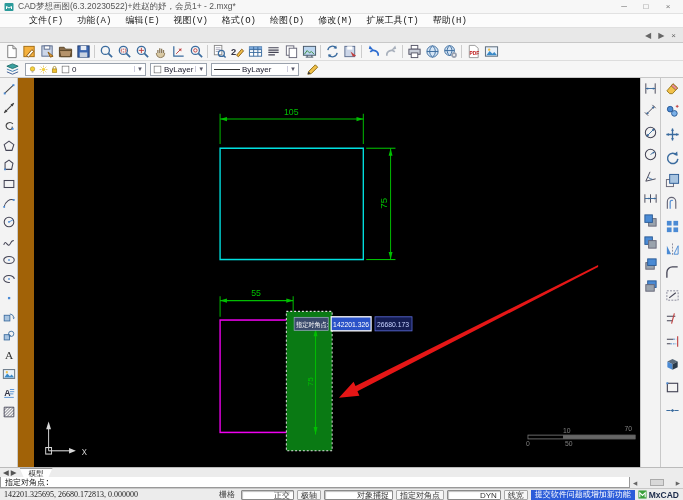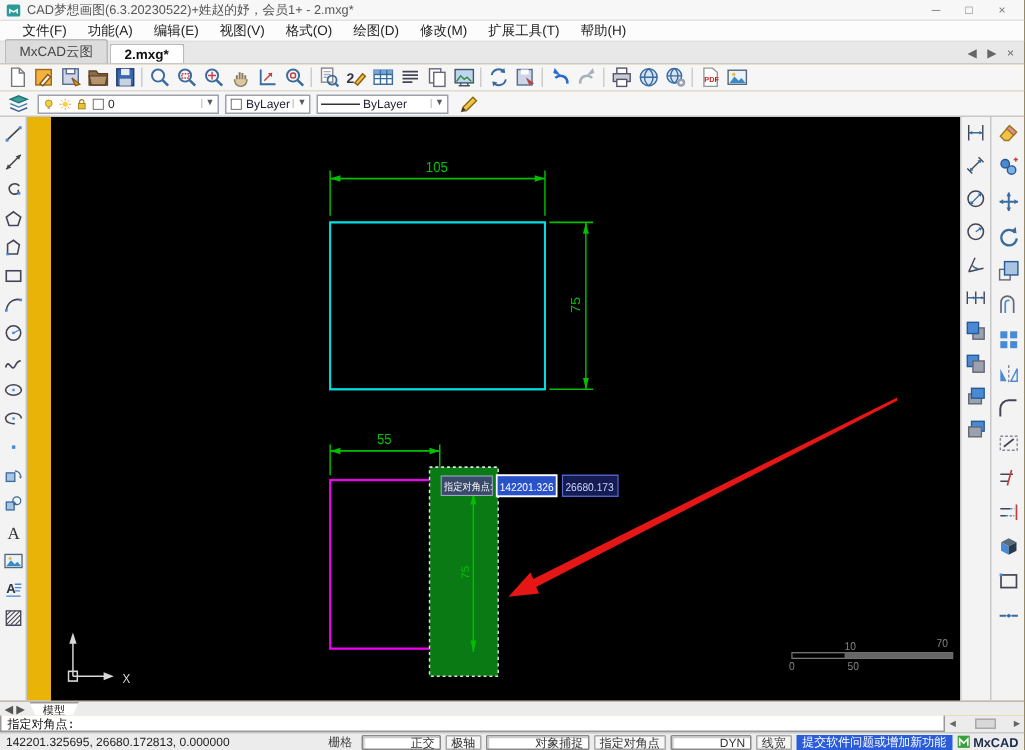--- a/index.html
+++ b/index.html
@@ -1,27 +1,27 @@
 <!DOCTYPE html>
 <html><head>
 <meta charset="utf-8">
 <style>
   html,body{margin:0;padding:0;background:#888;}
   *{box-sizing:border-box;}
-  .app{width:683px;height:500px;display:flex;flex-direction:column;background:#eab308;
+  .app{width:683px;height:500px;display:flex;flex-direction:column;background:#a16207;
        font-family:"Liberation Sans","DejaVu Sans",sans-serif;font-size:9px;color:#222;overflow:hidden;}
 
   
   .titlebar{height:14px;background:#f7f7f7;border-bottom:1px solid #e2e2e2;display:flex;align-items:center;padding:0 4px;gap:4px;}
   .title-logo{width:10px;height:10px;flex:0 0 auto;}
   .title-text{font-size:8.5px;color:#555;flex:1;white-space:nowrap;overflow:hidden;}
   .win-btn{width:22px;text-align:center;color:#777;font-size:8px;line-height:13px;}
 
   
-  .menubar{height:14px;background:#fcfcfc;border-bottom:1px solid #e0e0e0;display:flex;align-items:center;padding-left:8px;}
+  .menubar{height:14px;background:#fcfcfc;border-bottom:1px solid #e0e0e0;display:flex;align-items:center;padding-left:22px;font-family:Liberation Mono, monospace;}
   .menu-item{padding:0 7px;font-size:9px;color:#222;white-space:nowrap;}
 
   
   .tabbar{height:15px;background:#e8e8e8;border-bottom:1px solid #c8c8c8;display:flex;align-items:flex-end;padding-left:3px;}
   .tab{font-size:9px;padding:1px 9px;background:#dcdcdc;border:1px solid #bbb;border-bottom:none;border-radius:2px 2px 0 0;margin-right:1px;color:#444;white-space:nowrap;}
   .tab.active{background:#fff;font-weight:bold;color:#111;}
   .tab-nav{margin-left:auto;display:flex;gap:7px;padding:0 7px 2px;color:#666;font-size:8px;}
 
   
   .toolbar-main{height:18px;background:#f6f6f6;border-bottom:1px solid #ddd;display:flex;align-items:center;padding-left:2px;}
@@ -63,21 +63,21 @@
   .vthumb{width:7px;height:8px;background:#d8d8d8;border:1px solid #aaa;}
 
   .cmd-prompt-row{height:11px;display:flex;background:#ececec;align-items:stretch;}
   .cmd-prompt{flex:1;background:#fff;border:1px solid #999;border-top:none;font-family:"DejaVu Sans Mono","Liberation Mono",monospace;
               font-size:8px;display:flex;align-items:center;padding:0 4px;color:#111;}
   .h-scroll{width:53px;display:flex;align-items:center;justify-content:space-between;font-size:5.5px;color:#666;padding:0 3px;}
   .hthumb{width:14px;height:7px;background:#d8d8d8;border:1px solid #aaa;}
 
   
   .statusbar{height:12px;background:#ececec;border-top:1px solid #c8c8c8;display:flex;align-items:center;font-size:8px;padding:0 4px;gap:3px;}
-  .coords{color:#222;white-space:nowrap;}
+  .coords{color:#222;white-space:nowrap;font-family:Liberation Serif, serif;}
   .sb-spacer{flex:1;}
   .sb-toggle{border:1px solid #a8a8a8;background:#f6f6f6;height:10px;line-height:9px;padding:0 3px;border-radius:1px;color:#333;white-space:nowrap;}
   .sb-toggle.pressed{background:#fff;border-color:#8a8a8a;box-shadow:inset 1px 1px 1px #c0c0c0;padding-left:32px;}
   .sb-toggle.flat{border:none;background:none;box-shadow:none;color:#444;}
   .sb-feedback{background:#2b5cd9;color:#fff;height:10px;line-height:10px;padding:0 4px;white-space:nowrap;}
   .sb-brand{display:flex;align-items:center;gap:2px;font-weight:bold;color:#1a2a4a;font-size:8.5px;}
 </style>
 </head>
 <body>
 
@@ -102,24 +102,20 @@
       <span class="menu-item">编辑(E)</span>
       <span class="menu-item">视图(V)</span>
       <span class="menu-item">格式(O)</span>
       <span class="menu-item">绘图(D)</span>
       <span class="menu-item">修改(M)</span>
       <span class="menu-item">扩展工具(T)</span>
       <span class="menu-item">帮助(H)</span>
     </div>
 
   <div class="tabbar">
-    <div style="display:flex;align-items:flex-end" id="tabs">
-        <div class="tab">MxCAD云图</div>
-        <div class="tab active">2.mxg*</div>
-      </div>
     <div class="tab-nav" id="tabnav">
         <span>◀</span>
         <span>▶</span>
         <span>×</span>
       </div>
   </div>
 
   <div class="toolbar-main">
       <div class="tbtn">
         <svg viewBox="0 0 16 16">

